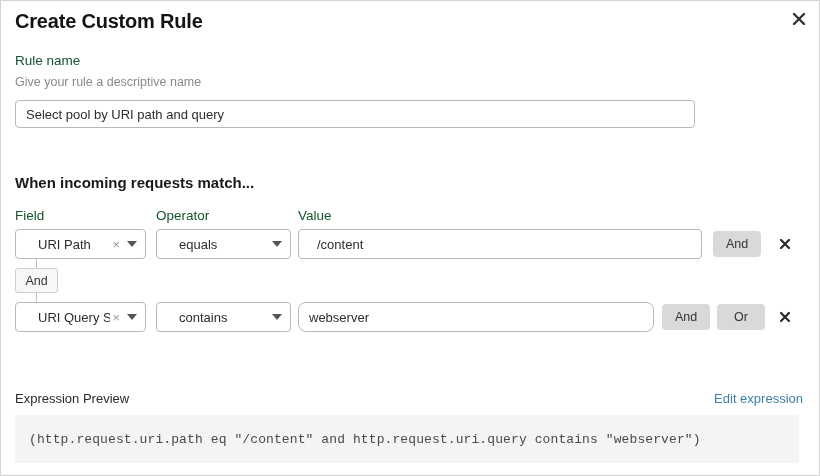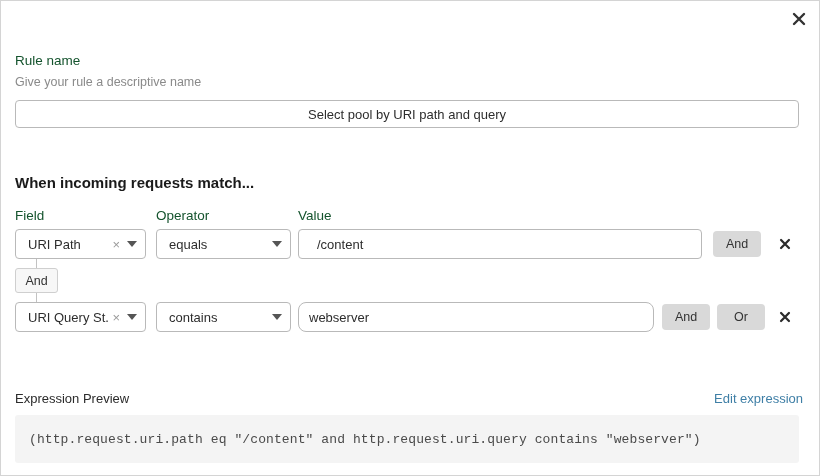--- a/index.html
+++ b/index.html
@@ -59,21 +59,21 @@
     border: 1px solid #b9b9b9;
     border-radius: 4px;
     font-family: "Liberation Sans", sans-serif;
     font-size: 13px;
     color: #2d2d2d;
     padding: 0 10px;
     outline: none;
   }
   .rule-name-input {
     left: 14px; top: 99px;
-    width: 784px; height: 28px; text-align: center;
+    width: 680px; height: 28px;
   }
 
   
   .section-heading {
     position: absolute;
     left: 14px; top: 173px;
     font-size: 15px;
     font-weight: bold;
     color: #1a1a1a;
   }
@@ -90,21 +90,21 @@
 
   .select-box {
     position: absolute;
     height: 30px;
     background: #ffffff;
     border: 1px solid #b9b9b9;
     border-radius: 4px;
     display: flex;
     align-items: center;
     cursor: pointer;
-    padding: 0 6px 0 12px;
+    padding: 0 6px 0 22px;
   }
   .select-text {
     font-size: 13px;
     color: #2d2d2d;
     white-space: nowrap;
     overflow: hidden;
     flex: 1;
   }
   .clear-x {
     font-size: 13px;
@@ -217,20 +217,21 @@
     color: #4a4a4a;
     white-space: nowrap;
     letter-spacing: 0.1px;
   }
 </style>
 </head>
 <body>
 
 <div class="dialog">
 
+  <div class="dlg-title">Create Custom Rule</div>
   <button class="close-btn">
     <svg width="16" height="16" viewBox="0 0 16 16">
       <path d="M3 3 L13 13 M13 3 L3 13" stroke="#333333" stroke-width="2.4" stroke-linecap="round"></path>
     </svg>
   </button>
 
   <div class="field-label rule-name-label">Rule name</div>
   <div class="field-help rule-name-help">Give your rule a descriptive name</div>
   <input class="text-input rule-name-input" type="text" value="Select pool by URI path and query" style="">
 

